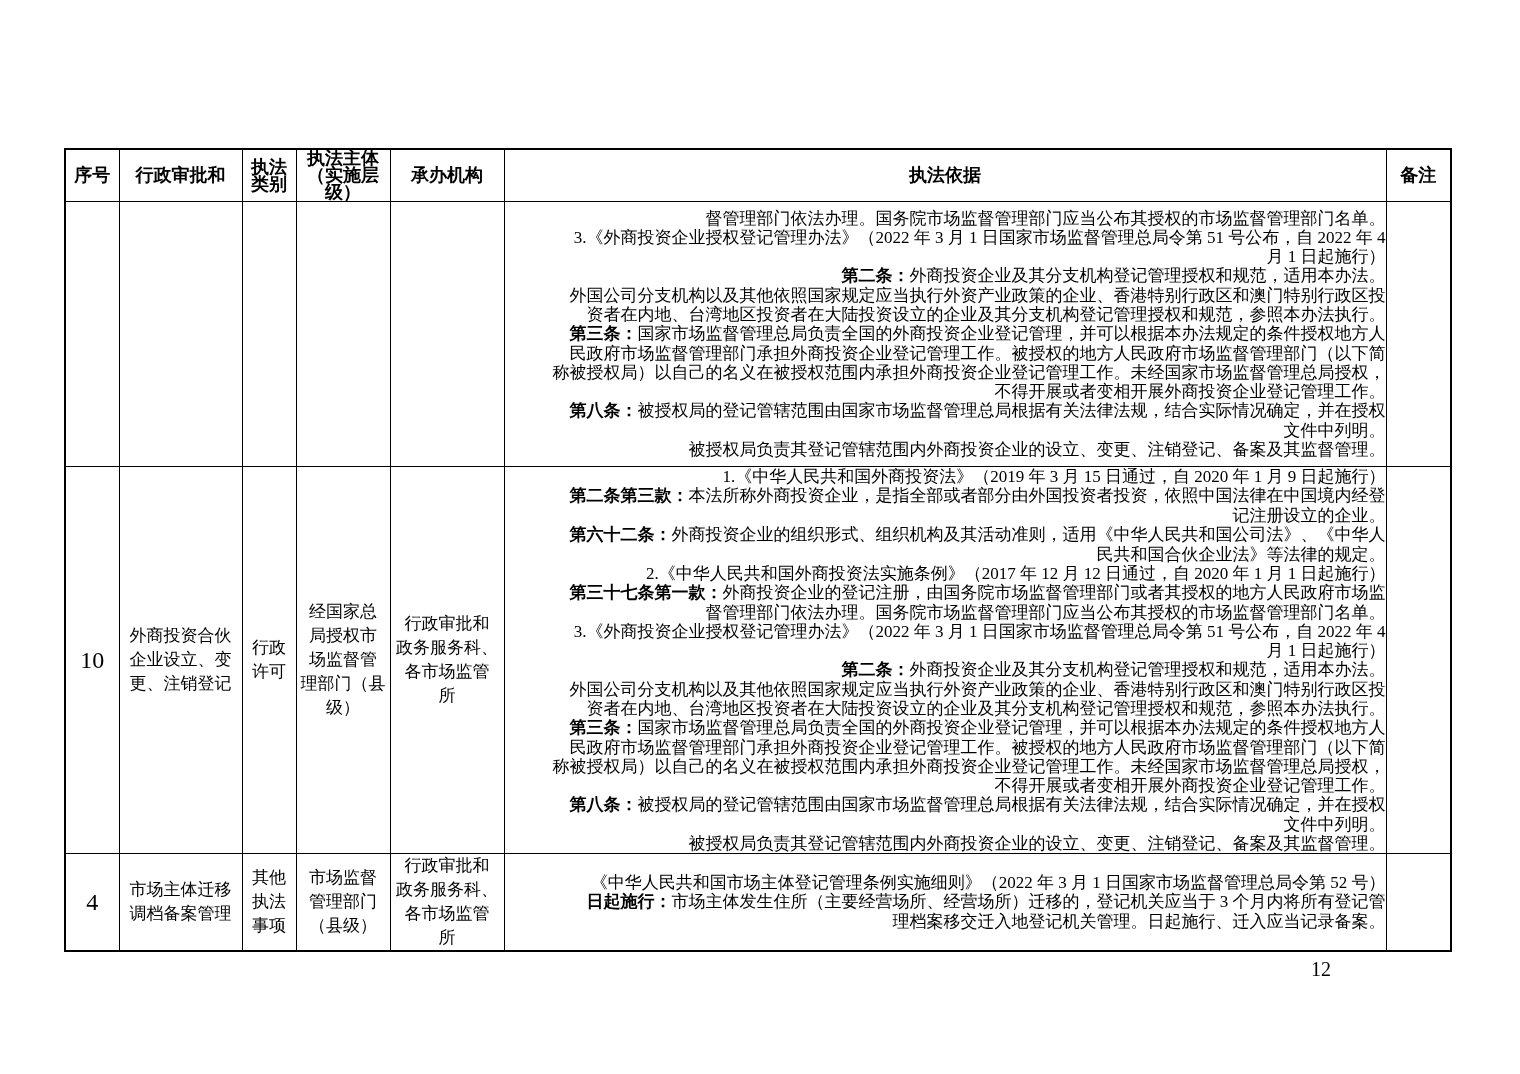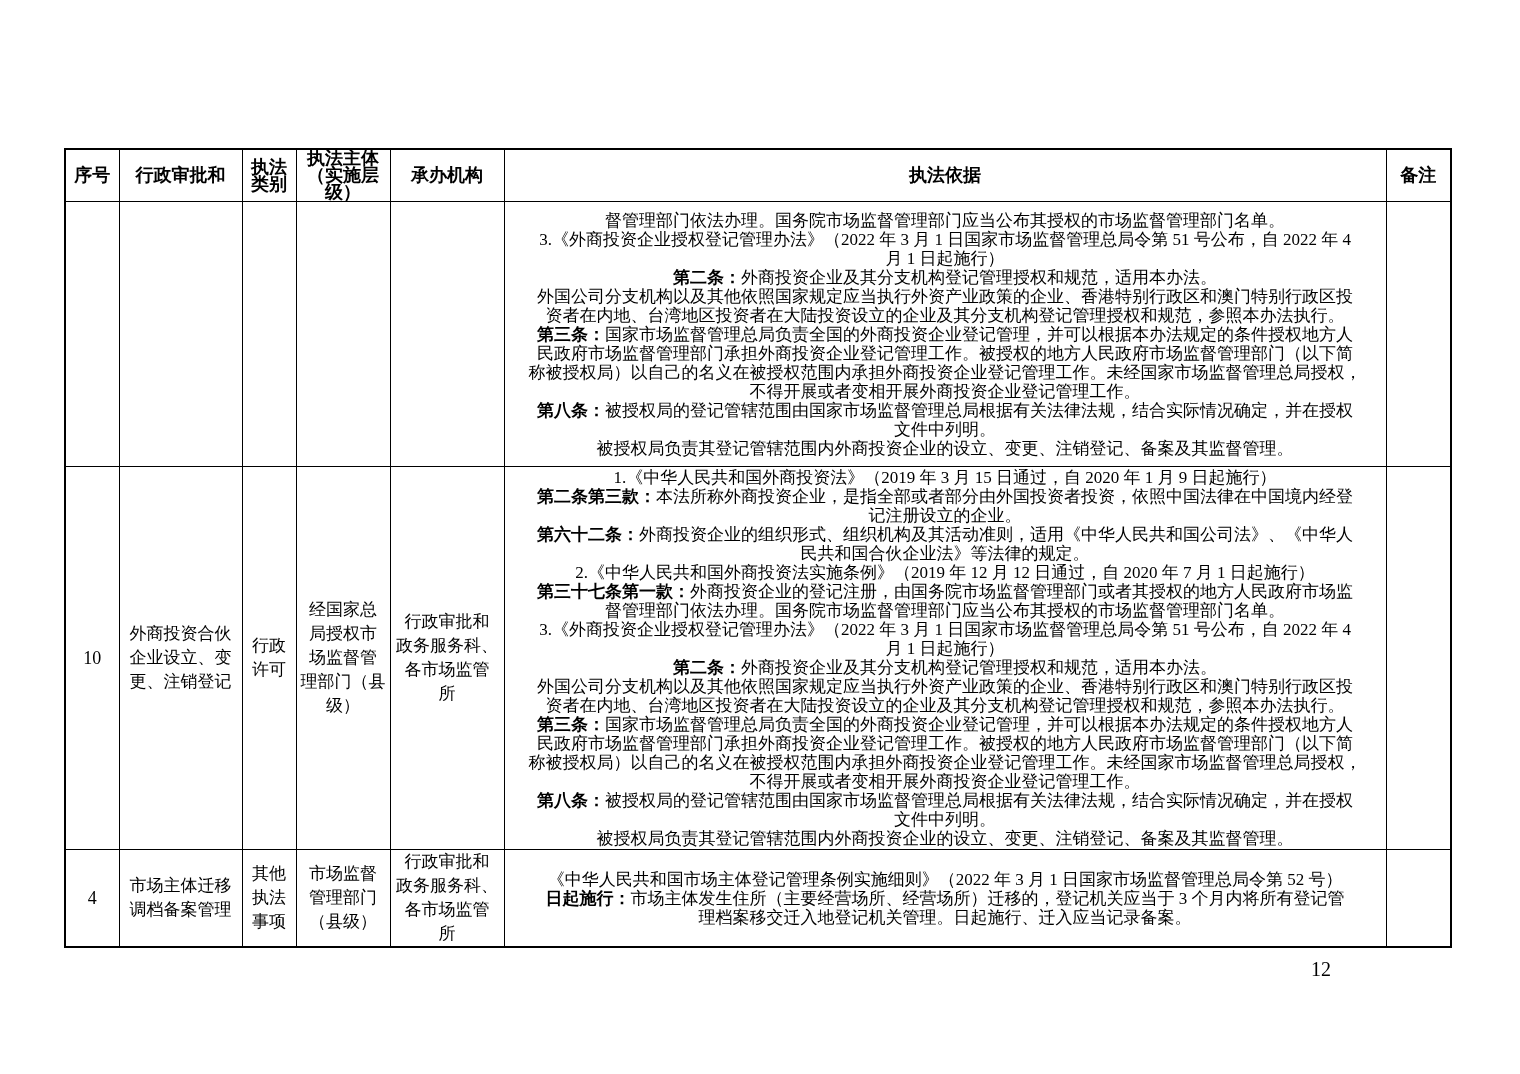--- a/index.html
+++ b/index.html
@@ -40,30 +40,30 @@
     white-space: pre-line;
   }
   td.ccell {
     font-size: 17px;
     line-height: 24px;
     text-align: center;
     white-space: pre-line;
     padding: 0 2px;
   }
   td.ncell {
-    font-size: 18px;
+    font-size: 24px;
     text-align: center;
   }
   td.basis {
     font-size: 17px;
     line-height: 19px;
-    text-align: center;
+    text-align: right;
     padding: 2px 4px 2px 5px;
   }
-  td.basis b { font-family: Liberation Serif, serif; font-weight: bold; }
+  td.basis b { font-family: Liberation Mono, monospace; font-weight: bold; }
   td.remarks { font-size: 17px; text-align: center; }
   .page-number {
     position: absolute;
     left: 1311px;
     top: 958px;
     font-size: 20px;
     font-family: Liberation Serif, serif;
   }
 </style>
 </head>
@@ -132,21 +132,21 @@
       <td class="ccell">行政审批和
 政务服务科、
 各市场监管
 所</td>
       <td class="basis">
             <div>1.《中华人民共和国外商投资法》（2019 年 3 月 15 日通过，自 2020 年 1 月 9 日起施行）</div>
             <div><b>第二条第三款：</b>本法所称外商投资企业，是指全部或者部分由外国投资者投资，依照中国法律在中国境内经登</div>
             <div>记注册设立的企业。</div>
             <div><b>第六十二条：</b>外商投资企业的组织形式、组织机构及其活动准则，适用《中华人民共和国公司法》、《中华人</div>
             <div>民共和国合伙企业法》等法律的规定。</div>
-            <div>2.《中华人民共和国外商投资法实施条例》（2019 年 12 月 12 日通过，自 2020 年 7 月 1 日起施行）</div>
+            <div>2.《中华人民共和国外商投资法实施条例》（2017 年 12 月 12 日通过，自 2020 年 1 月 1 日起施行）</div>
             <div><b>第三十七条第一款：</b>外商投资企业的登记注册，由国务院市场监督管理部门或者其授权的地方人民政府市场监</div>
             <div>督管理部门依法办理。国务院市场监督管理部门应当公布其授权的市场监督管理部门名单。</div>
             <div>3.《外商投资企业授权登记管理办法》（2022 年 3 月 1 日国家市场监督管理总局令第 51 号公布，自 2022 年 4</div>
             <div>月 1 日起施行）</div>
             <div><b>第二条：</b>外商投资企业及其分支机构登记管理授权和规范，适用本办法。</div>
             <div>外国公司分支机构以及其他依照国家规定应当执行外资产业政策的企业、香港特别行政区和澳门特别行政区投</div>
             <div>资者在内地、台湾地区投资者在大陆投资设立的企业及其分支机构登记管理授权和规范，参照本办法执行。</div>
             <div><b>第三条：</b>国家市场监督管理总局负责全国的外商投资企业登记管理，并可以根据本办法规定的条件授权地方人</div>
             <div>民政府市场监督管理部门承担外商投资企业登记管理工作。被授权的地方人民政府市场监督管理部门（以下简</div>
             <div>称被授权局）以自己的名义在被授权范围内承担外商投资企业登记管理工作。未经国家市场监督管理总局授权，</div>

